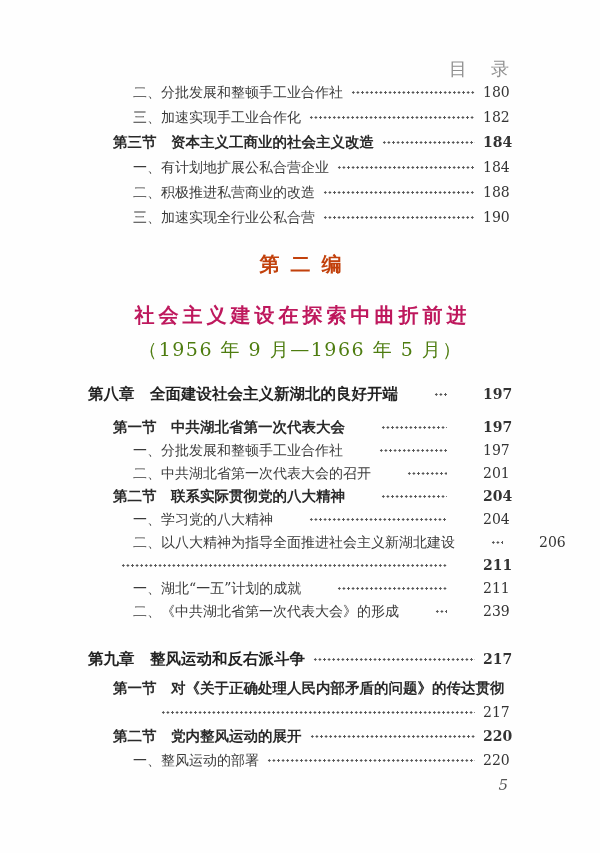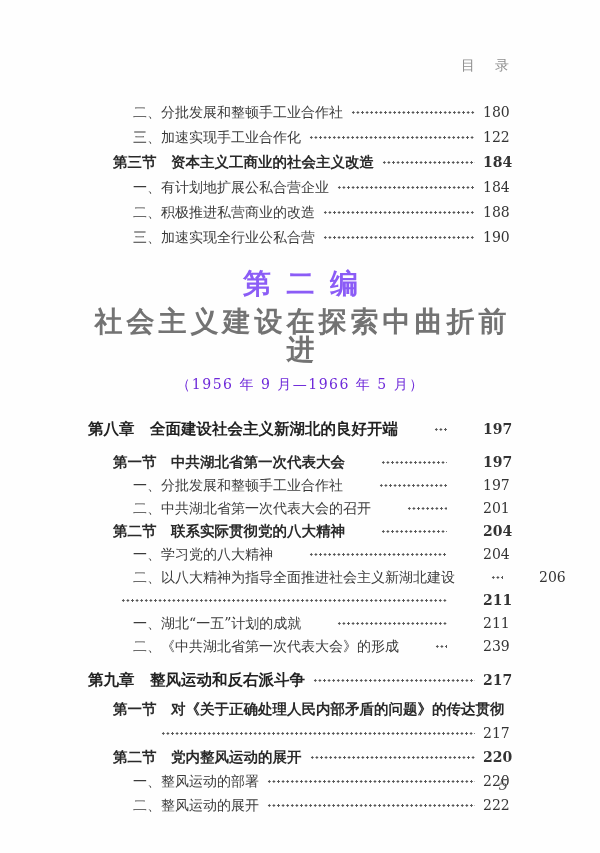--- a/index.html
+++ b/index.html
@@ -10,30 +10,30 @@
     height: 853px;
     background: #fefefe;
     overflow: hidden;
     font-family: "DejaVu Serif", serif;
     color: #3b3b3b;
   }
   .running-header {
     position: absolute;
     top: 57px;
     right: 88px;
-    font-size: 14px;
+    font-size: 18px;
     letter-spacing: 3px;
     color: #8f8f8f;
     font-family: Liberation Serif, serif;
   }
   .content {
     position: absolute;
     left: 88px;
     right: 87px;
-    top: 100px;
+    top: 80px;
   }
   .row {
     display: flex;
     align-items: baseline;
   }
   .lbl { white-space: nowrap; }
   .leader {
     flex: 1 1 auto;
     min-width: 12px;
     height: 5px;
@@ -70,51 +70,51 @@
   }
   .lvl-chapter {
     padding-left: 0;
     font-size: 15.5px;
     font-weight: bold;
     font-family: "DejaVu Sans", sans-serif;
     color: #222222;
     line-height: 25px !important;
   }
   .group-ch8 .lvl-chapter { margin-bottom: 9px; }
-  .group-ch9 .lvl-chapter { margin-top: 10px; margin-bottom: 4px; }
+  .group-ch9 .lvl-chapter { margin-top: 24px; margin-bottom: 4px; }
   .wrap-cont { padding-left: 65px; }
   .part-heading {
     text-align: center;
     margin-top: 22px;
     font-family: "DejaVu Sans", sans-serif;
   }
   .part-number {
-    font-size: 28px;
-    font-weight: bold;
-    color: #8b5cf6;
+    font-size: 20px;
+    font-weight: bold;
+    color: #c2410c;
     letter-spacing: 0.55em;
     padding-left: 0.55em;
     line-height: 24px;
     font-family: Liberation Serif, serif;
   }
   .part-title {
-    margin-top: 12px;
-    font-size: 28px;
-    font-weight: bold;
-    color: #737373;
+    margin-top: 25px;
+    font-size: 20px;
+    font-weight: bold;
+    color: #be185d;
     letter-spacing: 4px;
     padding-left: 4px;
     line-height: 28px;
   }
   .part-dates {
     margin-top: 11px;
-    font-size: 14px;
+    font-size: 19px;
     font-weight: normal;
     font-family: "DejaVu Serif", serif;
-    color: #6d28d9;
+    color: #4d7c0f;
     letter-spacing: 1.5px;
     line-height: 18px;
   }
   .group-ch8 { margin-top: 24px; }
   .folio {
     position: absolute;
     top: 776px;
     right: 92px;
     font-family: "DejaVu Serif", serif;
     font-style: italic;
@@ -133,21 +133,21 @@
 
     <div class="group-top">
       <div class="row lvl-item">
         <span class="lbl">二、分批发展和整顿手工业合作社</span>
         <span class="leader"></span>
         <span class="pg">180</span>
       </div>
       <div class="row lvl-item">
         <span class="lbl">三、加速实现手工业合作化</span>
         <span class="leader"></span>
-        <span class="pg">122</span>
+        <span class="pg">182</span>
       </div>
       <div class="row lvl-section">
         <span class="lbl">第三节　资本主义工商业的社会主义改造</span>
         <span class="leader"></span>
         <span class="pg">184</span>
       </div>
       <div class="row lvl-item">
         <span class="lbl">一、有计划地扩展公私合营企业</span>
         <span class="leader"></span>
         <span class="pg">184</span>
@@ -238,24 +238,19 @@
       <div class="row lvl-section">
         <span class="lbl">第二节　党内整风运动的展开</span>
         <span class="leader"></span>
         <span class="pg">220</span>
       </div>
       <div class="row lvl-item">
         <span class="lbl">一、整风运动的部署</span>
         <span class="leader"></span>
         <span class="pg">220</span>
       </div>
-      <div class="row lvl-item">
-        <span class="lbl">二、整风运动的展开</span>
-        <span class="leader"></span>
-        <span class="pg">222</span>
-      </div>
     </div>
 
   </div>
 
   <div class="folio">5</div>
 
 </div>
 
 </body></html>

